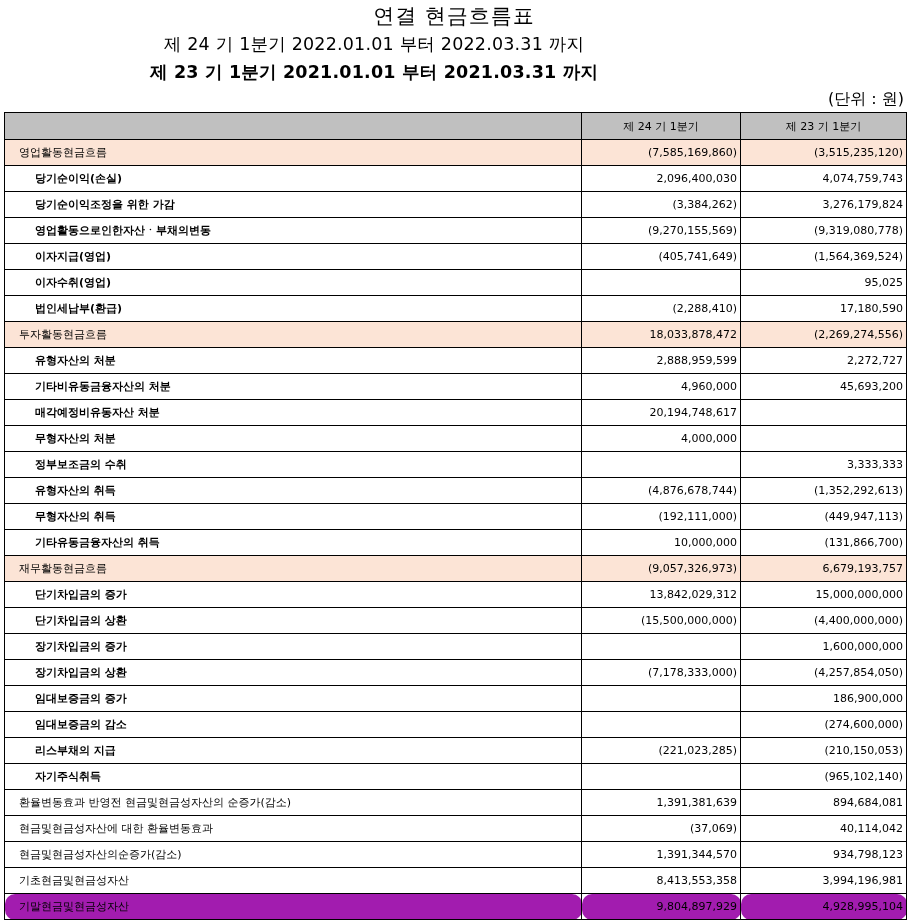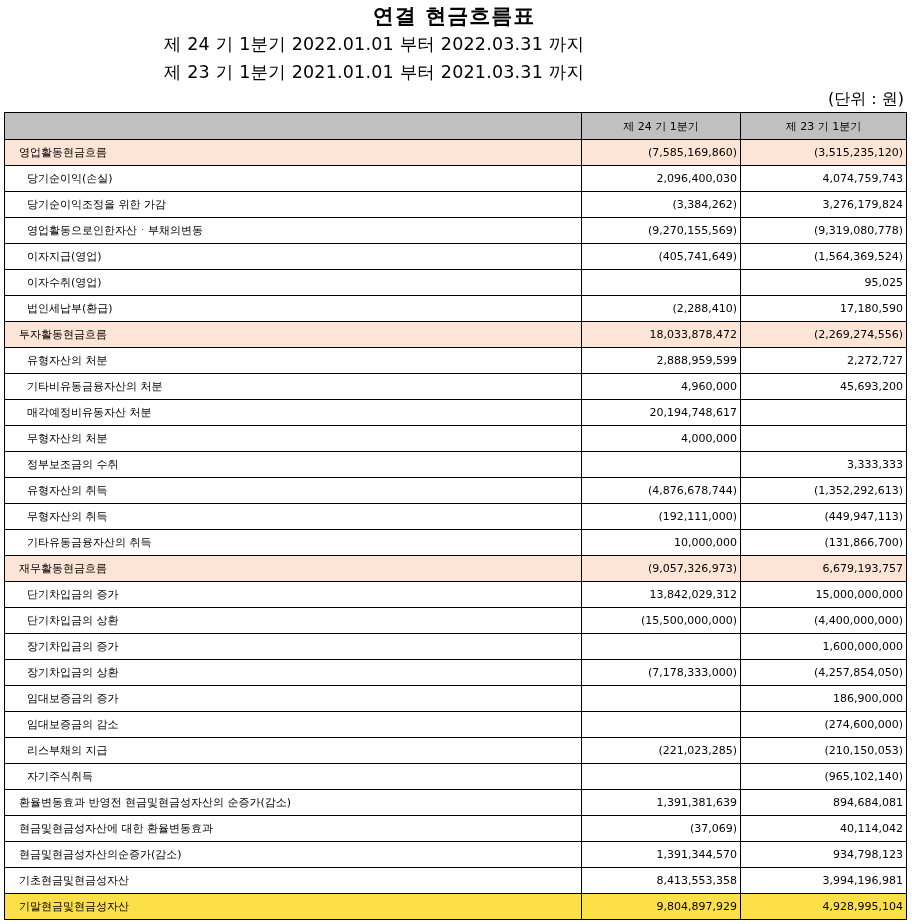--- a/index.html
+++ b/index.html
@@ -5,30 +5,30 @@
   html, body {
     margin: 0; padding: 0;
     background: #ffffff;
     width: 912px; height: 924px;
     overflow: hidden;
     font-family: "DejaVu Sans", "Liberation Sans", sans-serif;
     color: #000;
   }
   .title {
     position: absolute; left: 0; top: 2px; width: 908px;
-    text-align: center; font-size: 21px; font-weight: bold;
+    text-align: center; font-size: 21px; font-weight: normal;
     line-height: 28px; letter-spacing: 1px;
   }
   .period {
     position: absolute; left: 0; width: 748px;
     text-align: center; font-size: 17.5px; line-height: 24px;
     letter-spacing: 0.2px;
   }
   .period.p1 { top: 32px; }
-  .period.p2 { top: 60px; }
+  .period.p2 { top: 60px; font-weight: bold; }
   .unit {
     position: absolute; right: 8px; top: 89px;
     font-size: 16px; line-height: 20px;
   }
   table.cf {
     position: absolute; left: 4px; top: 112px;
     width: 902px;
     border-collapse: collapse;
     table-layout: fixed;
     font-size: 11px;
@@ -41,23 +41,23 @@
     white-space: nowrap;
     overflow: hidden;
     font-weight: normal;
   }
   table.cf col.c0 { width: 577px; }
   table.cf col.c1 { width: 159px; }
   table.cf col.c2 { width: 166px; }
   table.cf thead th { background: #c0c0c0; text-align: center; height: 26px; }
   table.cf td.num { text-align: right; padding-right: 3px; }
   table.cf td.label { text-align: left; padding-left: 14px; }
-  table.cf td.label.indent { padding-left: 22px; }
+  table.cf td.label.indent { padding-left: 30px; font-weight: bold; }
   tr.section td { background: #fce4d6; }
-  tr.highlight td { background: #fde047; }
+  tr.highlight td { background: #a21caf; border-radius: 10px; }
 </style>
 </head>
 <body>
 
 <div class="title">연결 현금흐름표</div>
 <div class="period p1">제 24 기 1분기 2022.01.01 부터 2022.03.31 까지</div>
 <div class="period p2">제 23 기 1분기 2021.01.01 부터 2021.03.31 까지</div>
 <div class="unit">(단위 : 원)</div>
 
 <table class="cf">

